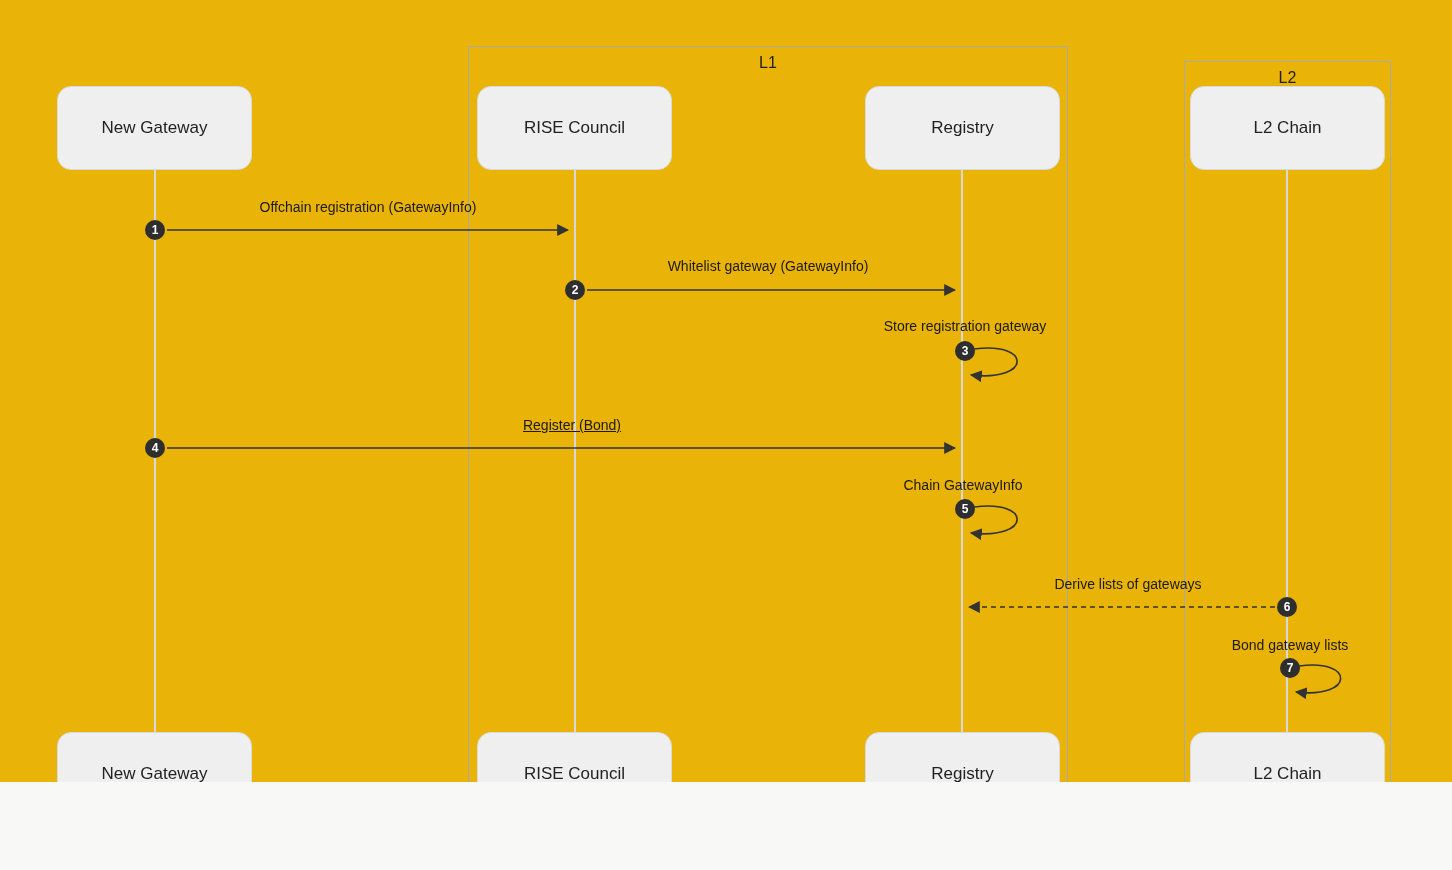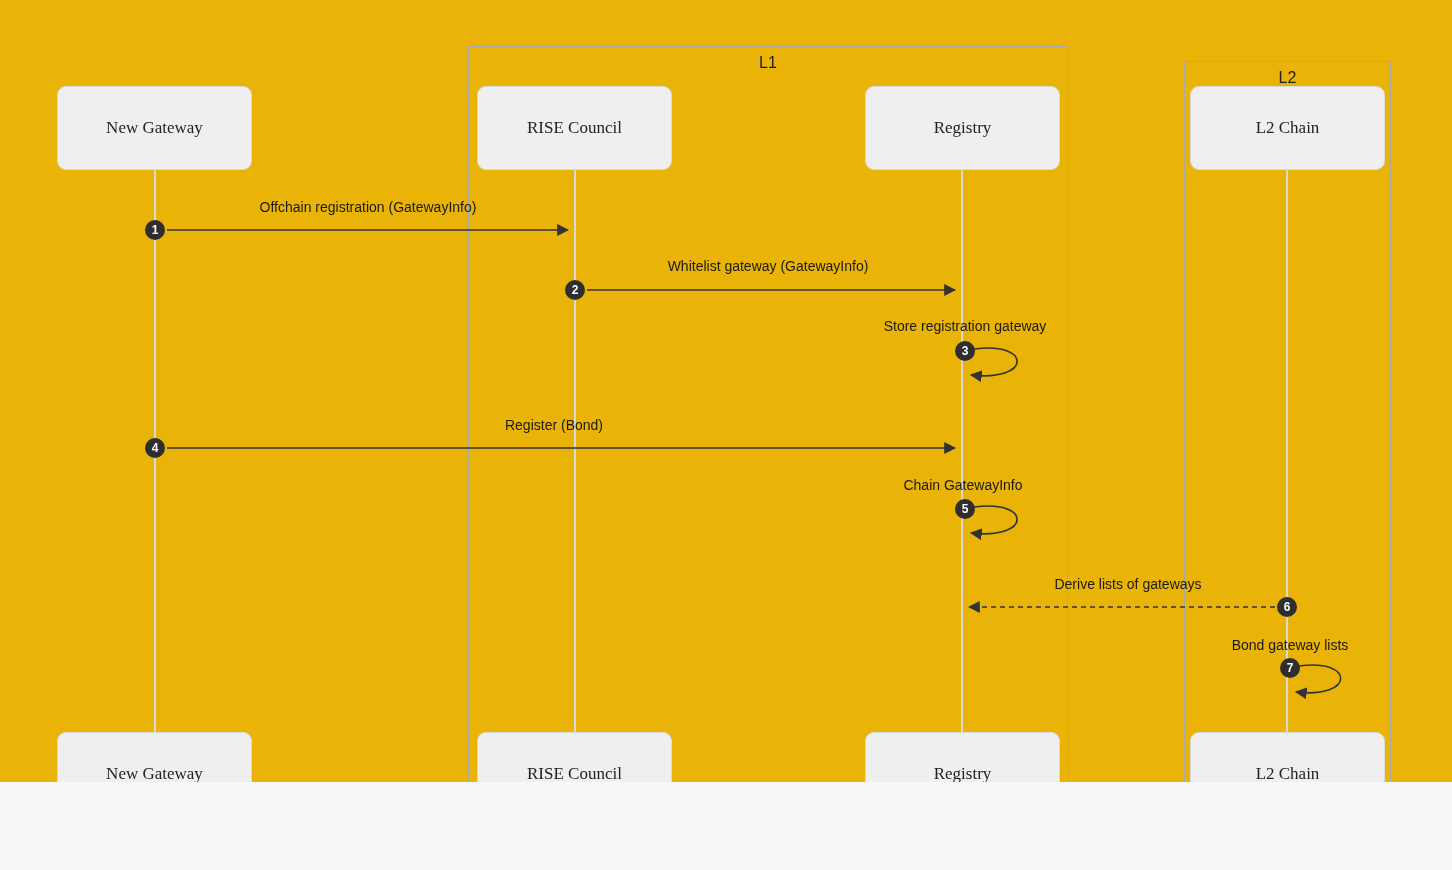--- a/index.html
+++ b/index.html
@@ -30,27 +30,26 @@
     position: absolute;
     width: 2px;
     background: #d8d8d8;
   }
   .actor-box {
     position: absolute;
     width: 195px;
     height: 84px;
     background: #efefef;
     border: 1px solid #dadada;
-    border-radius: 9px;
+    border-radius: 14px;
     display: flex;
     align-items: center;
     justify-content: center;
     font-size: 17px;
     color: #222;
-    font-family: Liberation Serif, serif;
   }
   .msg-label {
     position: absolute;
     transform: translateX(-50%);
     white-space: nowrap;
     font-size: 14px;
     color: #1a1a1a;
   }
   .badge {
     position: absolute;
@@ -132,21 +131,21 @@
     <path d="M 974 507 C 1032 499, 1032 540, 971 533" fill="none" stroke="#333333" stroke-width="1.6" marker-end="url(#arrowhead)"></path>
 
     <line x1="1275" y1="607" x2="969" y2="607" stroke="#333333" stroke-width="1.6" stroke-dasharray="5 4" marker-end="url(#arrowhead)"></line>
 
     <path d="M 1299 666 C 1355 658, 1355 699, 1296 692" fill="none" stroke="#333333" stroke-width="1.6" marker-end="url(#arrowhead)"></path>
   </svg>
 
   <div class="msg-label" style="left:368px; top:199px;">Offchain registration (GatewayInfo)</div>
   <div class="msg-label" style="left:768px; top:258px;text-align:right;">Whitelist gateway (GatewayInfo)</div>
   <div class="msg-label" style="left:965px; top:318px;">Store registration gateway</div>
-  <div class="msg-label" style="left:554px; top:417px;">Register (Bond)</div>
+  <div class="msg-label" style="left:572px; top:417px;text-decoration:underline;">Register (Bond)</div>
   <div class="msg-label" style="left:963px; top:477px;">Chain GatewayInfo</div>
   <div class="msg-label" style="left:1128px; top:576px;">Derive lists of gateways</div>
   <div class="msg-label" style="left:1290px; top:637px;">Bond gateway lists</div>
 
   <div class="badge" style="left:155px; top:230px;">1</div>
   <div class="badge" style="left:575px; top:290px;">2</div>
   <div class="badge" style="left:965px; top:351px;">3</div>
   <div class="badge" style="left:155px; top:448px;">4</div>
   <div class="badge" style="left:965px; top:509px;">5</div>
   <div class="badge" style="left:1287px; top:607px;">6</div>

